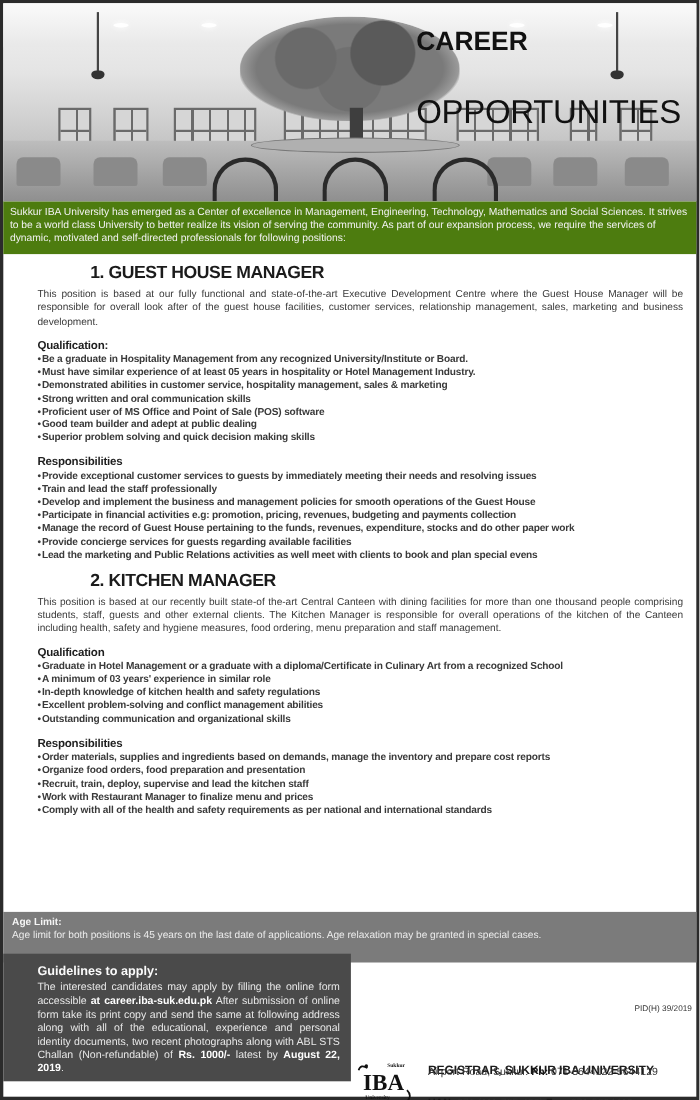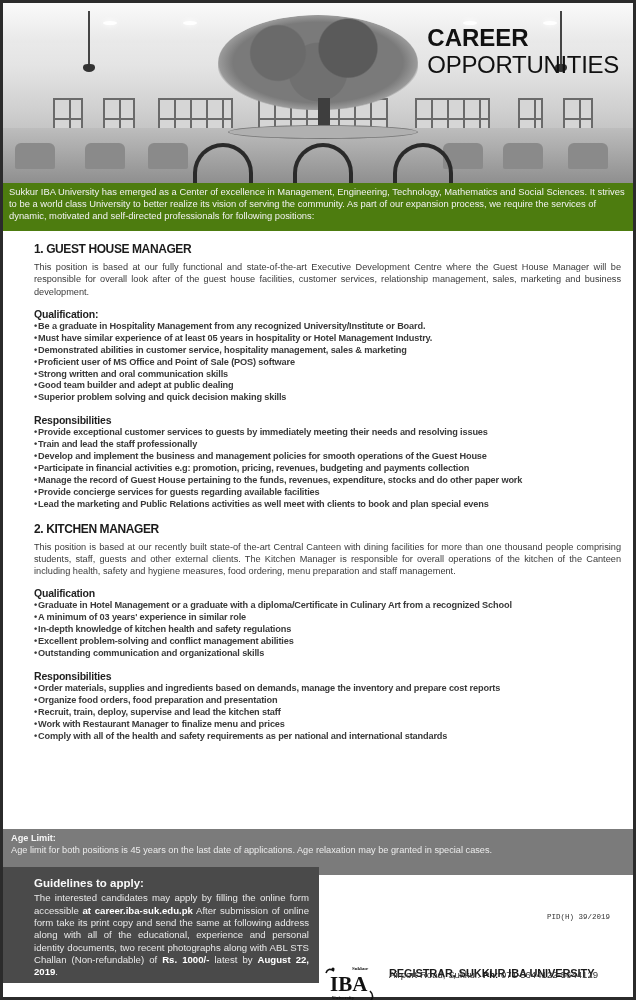--- a/index.html
+++ b/index.html
@@ -24,27 +24,27 @@
                 radial-gradient(circle at 50% 60%, #707070 0 25%, transparent 26%),
                 radial-gradient(ellipse at 50% 50%, #7a7a7a 0 60%, #9a9a9a 70%, transparent 72%); }
   .tree-trunk { position: absolute; left: 315px; top: 95px; width: 12px; height: 55px; background: #3e3e3e; }
   .floor { position: absolute; left: 0; bottom: 0; width: 100%; height: 55px; background: linear-gradient(180deg,#bdbdbd,#8f8f8f); }
   .chair { position: absolute; bottom: 14px; width: 40px; height: 26px; background: #8a8a8a; border-radius: 6px 6px 2px 2px; }
   .table-top { position: absolute; left: 225px; bottom: 44px; width: 190px; height: 14px; border-radius: 50%; background: #b0b0b0; border: 1px solid #777; }
   .chair-dark-front { position: absolute; bottom: 0; width: 60px; height: 40px; border: 4px solid #2a2a2a; border-bottom: none; border-radius: 30px 30px 0 0; }
 
   .hero-title { position: absolute; right: 14px; top: 22px; text-align: left; color: #111; }
   .hero-title .l1 { font-size: 24px; font-weight: bold; letter-spacing: 0px; line-height: 26px; }
-  .hero-title .l2 { font-size: 24px; font-weight: normal; line-height: 27px; letter-spacing: -0.3px; }
+  .hero-title .l2 { font-size: 30px; font-weight: normal; line-height: 27px; letter-spacing: -0.3px; margin-top: 38px; }
 
   .intro { background: #4d7c0f; color: #f2f2f2; font-size: 9.4px; line-height: 12.2px; padding: 3px 6px 4px 6px; height: 48px; }
 
   
   .content { padding: 4px 12px 0 31px; }
-  .section-title { font-size: 12px; font-weight: bold; color: #1b1b1b; letter-spacing: -0.4px; margin-top: 4px; line-height: 20px; }
+  .section-title { font-size: 16px; font-weight: bold; color: #1b1b1b; letter-spacing: -0.4px; margin-top: 4px; line-height: 20px; margin-left: 48px; }
   .para { font-size: 9.2px; line-height: 12.3px; color: #3a3a3a; margin-top: 2px; text-align: justify; }
   .sub-title { font-size: 10.5px; font-weight: bold; color: #1f1f1f; margin-top: 10px; line-height: 13px; letter-spacing: -0.2px; }
   ul.bullets { list-style: none; font-weight: bold; }
   ul.bullets li { font-size: 9.2px; line-height: 11.9px; color: #3a3a3a; letter-spacing: -0.15px; white-space: nowrap; }
   ul.bullets li::before { content: "•"; margin-right: 1px; }
 
   
   .pay-row { position: absolute; left: 0; top: 826px; width: 630px; height: 46px; display: flex; }
   .pay-box { width: 316px; background: #e1e1e1; display: flex; align-items: center; justify-content: center; font-size: 9.6px; font-weight: bold; color: #222; padding-left: 20px; }
   .age-box { flex: 1; background: #7b7b7b; color: #ececec; padding: 3px 8px; font-size: 9.2px; line-height: 12px; }
@@ -54,21 +54,21 @@
   .guide-box { width: 316px; background: #4a4a4a; color: #e8e8e8; padding: 10px 10px 4px 31px; }
   .guide-title { font-size: 11.5px; font-weight: bold; color: #fafafa; margin-bottom: 3px; }
   .guide-text { font-size: 9.6px; line-height: 12.3px; text-align: justify; }
   .guide-text b { color: #ffffff; }
 
   .registrar-box { flex: 1; position: relative; background: #fff; padding-left: 16px; }
   .logo { position: absolute; left: 5px; top: 36px; width: 58px; height: 44px; }
   .reg-title { position: absolute; left: 70px; top: 42px; font-size: 11px; font-weight: bold; color: #1a1a1a; letter-spacing: -0.1px; }
   .reg-line { position: absolute; left: 70px; font-size: 9.6px; color: #333; }
   .reg-line b { color: #1a1a1a; }
-  .pid { position: absolute; right: 23px; bottom: 4px; font-size: 7.5px; color: #333; font-family: Liberation Mono, monospace; }
+  .pid { position: absolute; right: 4px; bottom: 4px; font-size: 7.5px; color: #333; }
 </style>
 </head>
 <body>
 
 <div class="page">
 
   <div class="hero">
     <div class="ceiling"></div>
     <div class="light" style="left:100px"></div>
     <div class="light" style="left:180px"></div>
@@ -108,22 +108,22 @@
   <div class="content">
 
     <div>
       <div class="section-title">1. GUEST HOUSE MANAGER</div>
       <div class="para">This position is based at our fully functional and state-of-the-art Executive Development Centre where the Guest House Manager will be responsible for overall look after of the guest house facilities, customer services, relationship management, sales, marketing and business development.</div>
       <div class="sub-title">Qualification:</div>
       <ul class="bullets">
         <li>Be a graduate in Hospitality Management from any recognized University/Institute or Board.</li>
         <li>Must have similar experience of at least 05 years in hospitality or Hotel Management Industry.</li>
         <li>Demonstrated abilities in customer service, hospitality management, sales &amp; marketing</li>
+        <li>Strong written and oral communication skills</li>
         <li>Proficient user of MS Office and Point of Sale (POS) software</li>
-        <li>Strong written and oral communication skills</li>
         <li>Good team builder and adept at public dealing</li>
         <li>Superior problem solving and quick decision making skills</li>
       </ul>
       <div class="sub-title">Responsibilities</div>
       <ul class="bullets">
         <li>Provide exceptional customer services to guests by immediately meeting their needs and resolving issues</li>
         <li>Train and lead the staff professionally</li>
         <li>Develop and implement the business and management policies for smooth operations of the Guest House</li>
         <li>Participate in financial activities e.g: promotion, pricing, revenues, budgeting and payments collection</li>
         <li>Manage the record of Guest House pertaining to the funds, revenues, expenditure, stocks and do other paper work</li>

